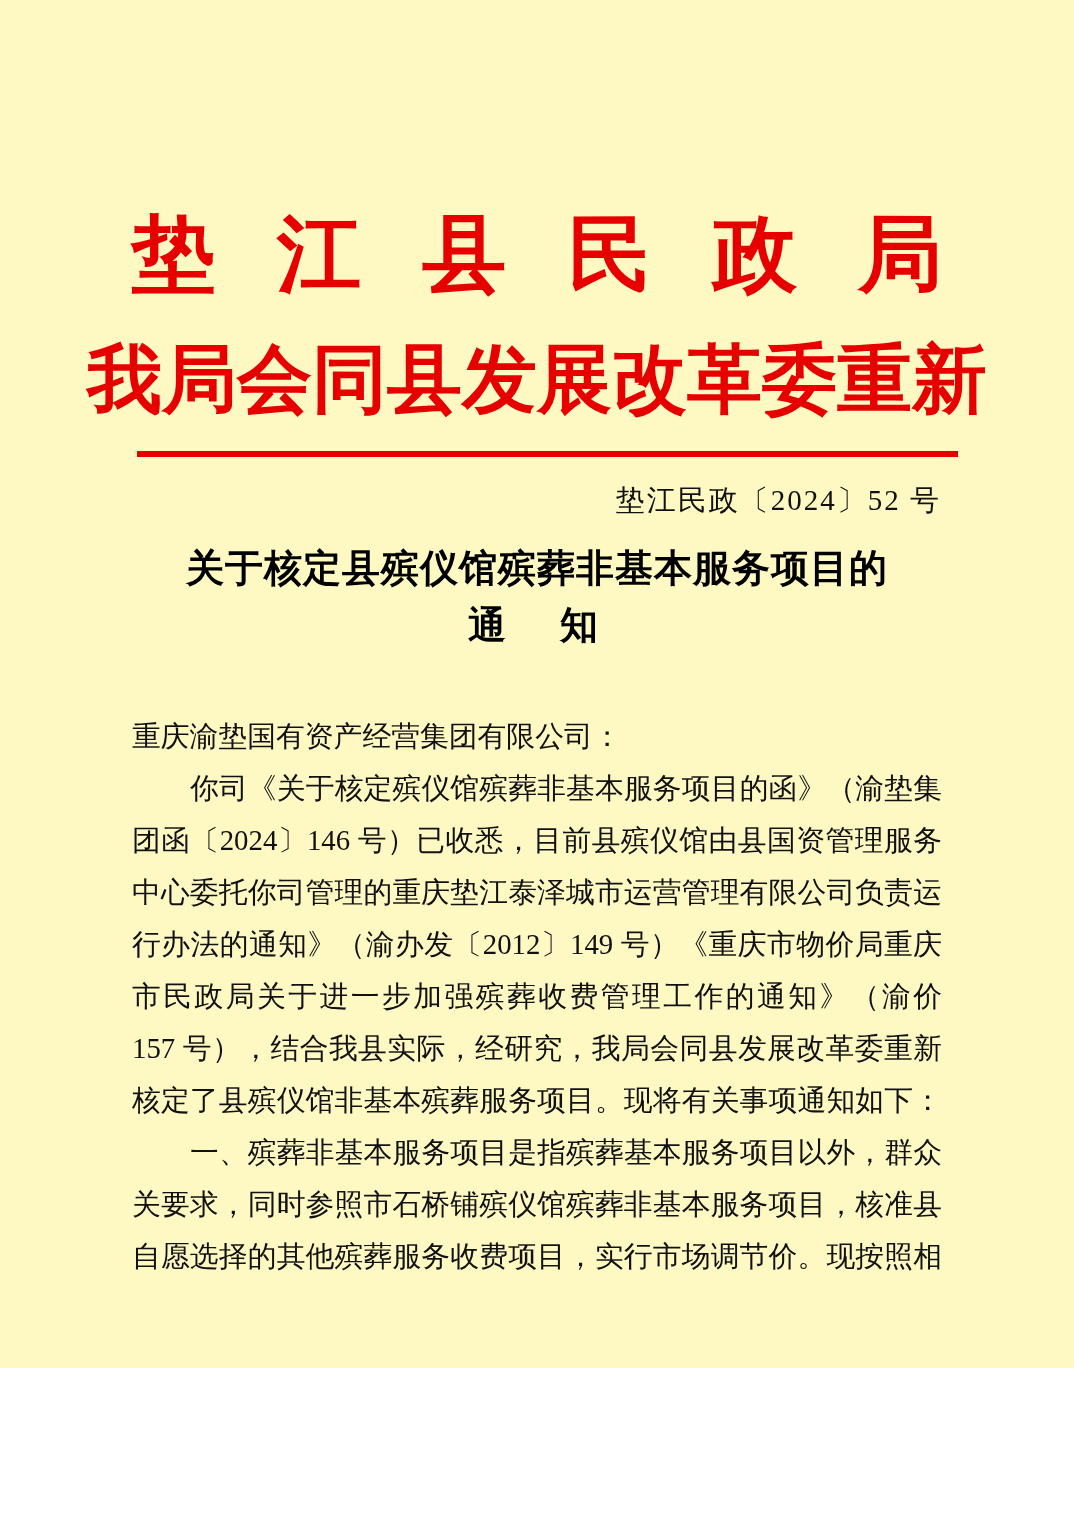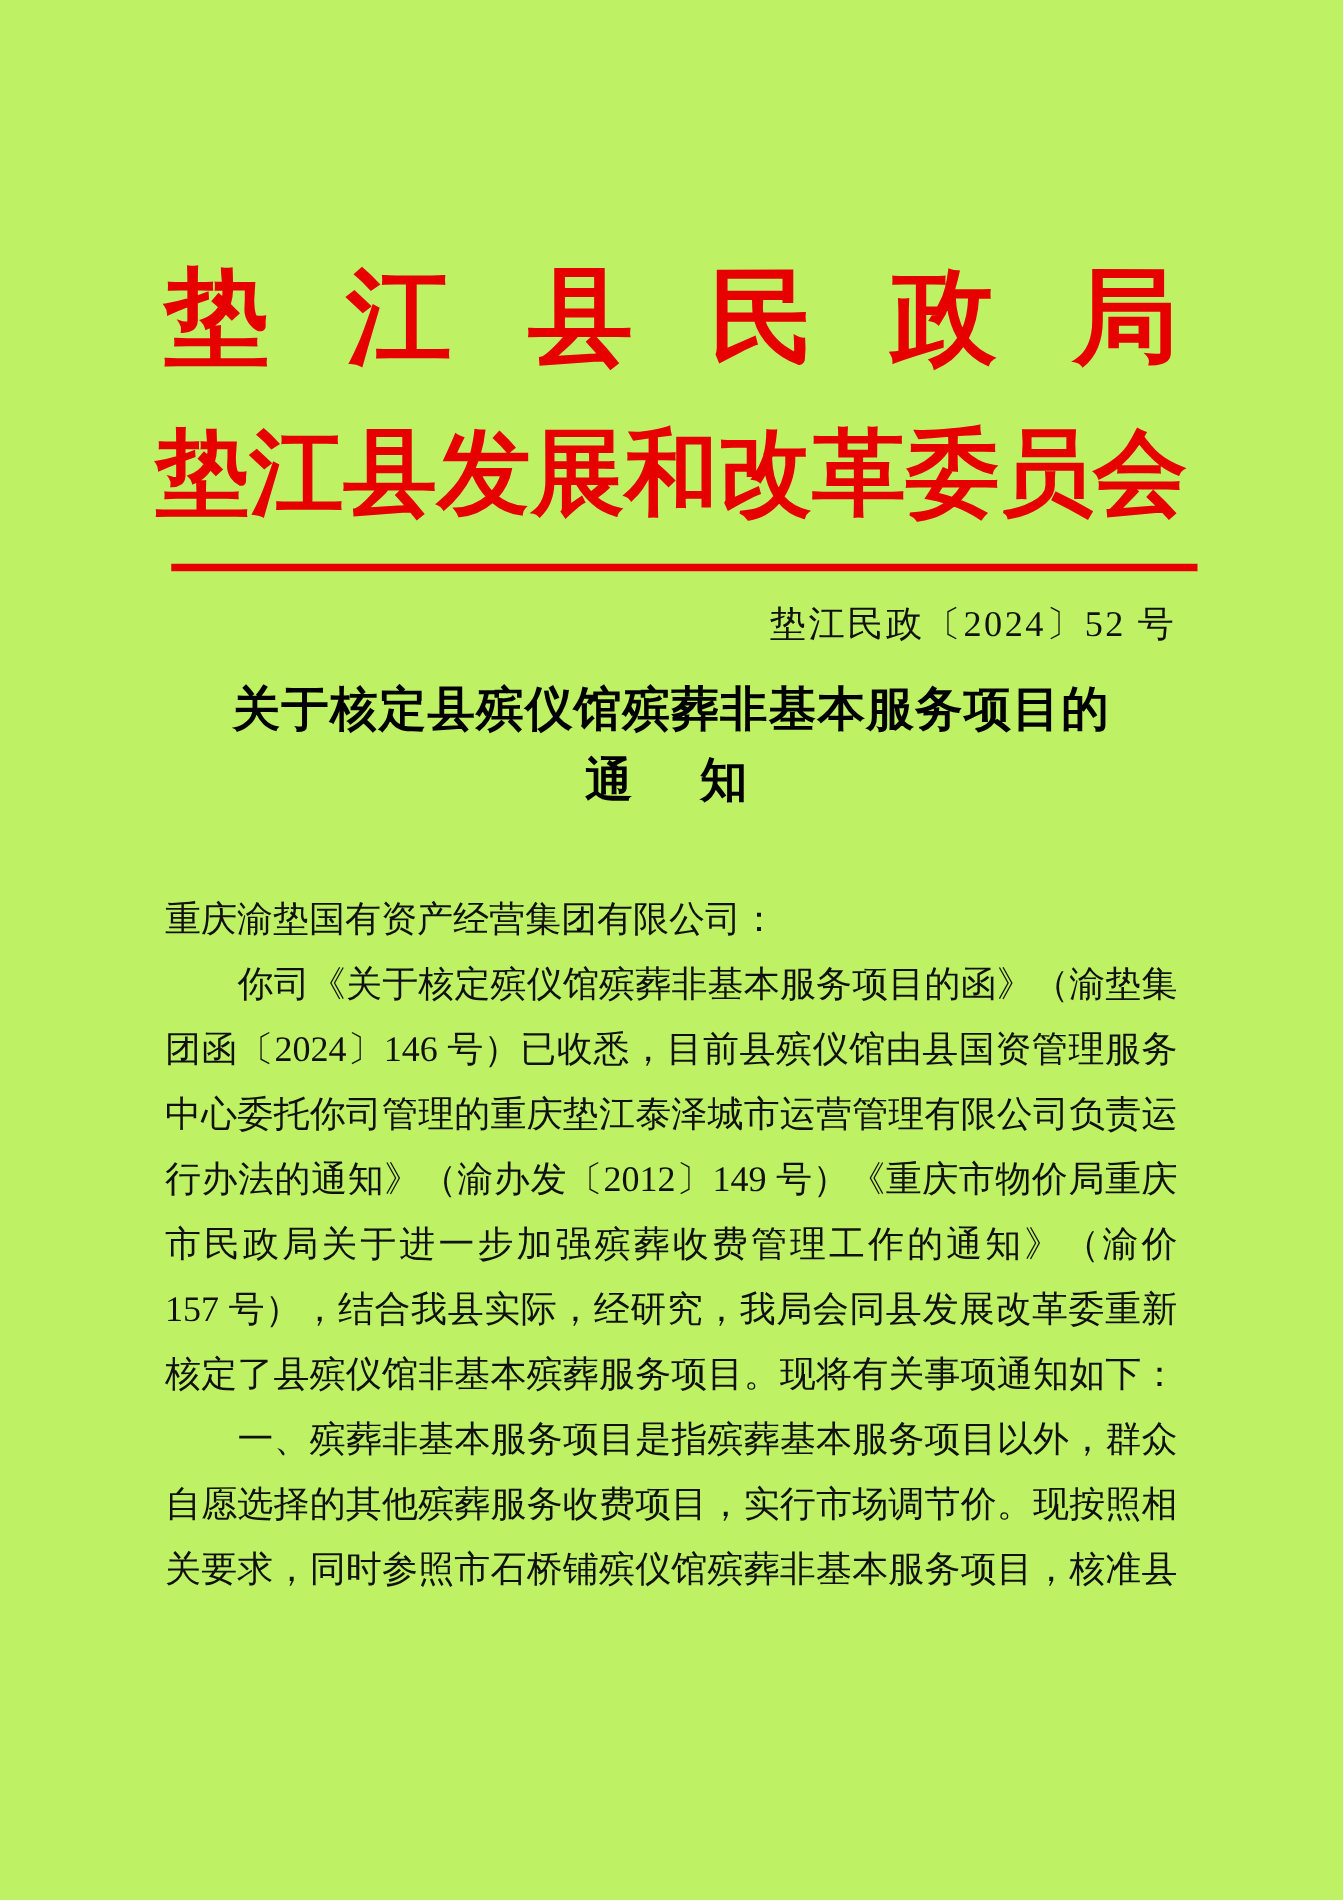--- a/index.html
+++ b/index.html
@@ -1,21 +1,21 @@
 <!DOCTYPE html>
 <html><head>
 <meta charset="utf-8">
 <style>
   html,body { margin:0; padding:0; background:#ffffff; }
   .page {
     position:relative;
     width:1074px;
-    height:1520px;
+    height:1368px;
     margin:0 auto;
-    background:#bef264;
+    background:#fef9c3;
     overflow:hidden;
     font-family:"Liberation Serif","DejaVu Serif",serif;
     color:#111111;
   }
 
   
   .agency-line1 {
     position:absolute; top:208px; left:0; width:100%;
     text-align:center;
     font-size:84px; font-weight:bold; line-height:1.12;
@@ -82,38 +82,38 @@
 </style>
 </head>
 <body>
 
 <div class="page">
 
   <div class="agency-line1">
     <span class="stretch">垫江县民政局</span>
   </div>
 
-  <div class="agency-line2">垫江县发展和改革委员会</div>
+  <div class="agency-line2">我局会同县发展改革委重新</div>
 
   <div class="red-rule"></div>
 
   <div class="doc-number">垫江民政〔2024〕52 号</div>
 
   <div class="title-line1">关于核定县殡仪馆殡葬非基本服务项目的</div>
 
   <div class="title-line2">通　知</div>
 
   <div class="body-block">
 
   <div class="body-line no-justify">重庆渝垫国有资产经营集团有限公司：</div>
       <div class="body-line indent">你司《关于核定殡仪馆殡葬非基本服务项目的函》（渝垫集</div>
       <div class="body-line">团函〔2024〕146 号）已收悉，目前县殡仪馆由县国资管理服务</div>
       <div class="body-line">中心委托你司管理的重庆垫江泰泽城市运营管理有限公司负责运</div>
       <div class="body-line">行办法的通知》（渝办发〔2012〕149 号）《重庆市物价局重庆</div>
       <div class="body-line">市民政局关于进一步加强殡葬收费管理工作的通知》（渝价〔2013〕</div>
       <div class="body-line">157 号），结合我县实际，经研究，我局会同县发展改革委重新</div>
       <div class="body-line">核定了县殡仪馆非基本殡葬服务项目。现将有关事项通知如下：</div>
       <div class="body-line indent">一、殡葬非基本服务项目是指殡葬基本服务项目以外，群众</div>
+      <div class="body-line">关要求，同时参照市石桥铺殡仪馆殡葬非基本服务项目，核准县</div>
       <div class="body-line">自愿选择的其他殡葬服务收费项目，实行市场调节价。现按照相</div>
-      <div class="body-line">关要求，同时参照市石桥铺殡仪馆殡葬非基本服务项目，核准县</div>
     </div>
 
 </div>
 
 </body></html>

